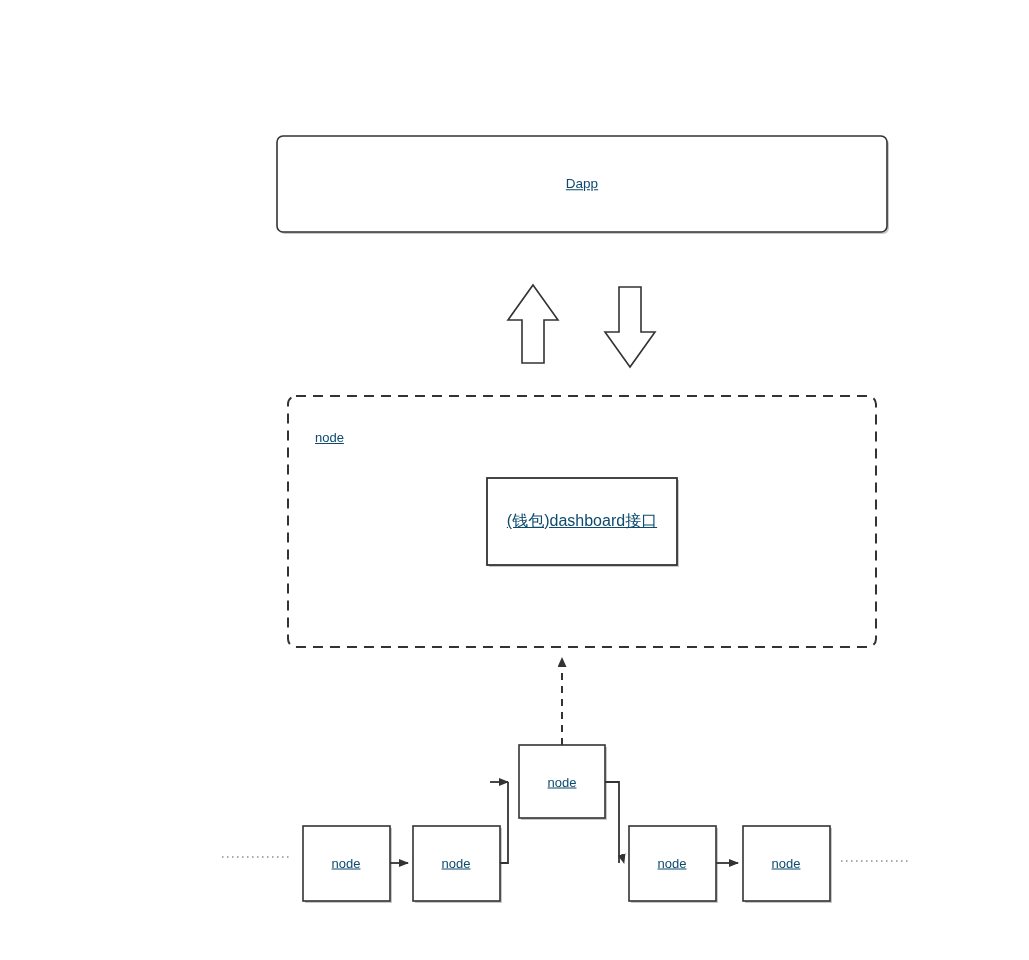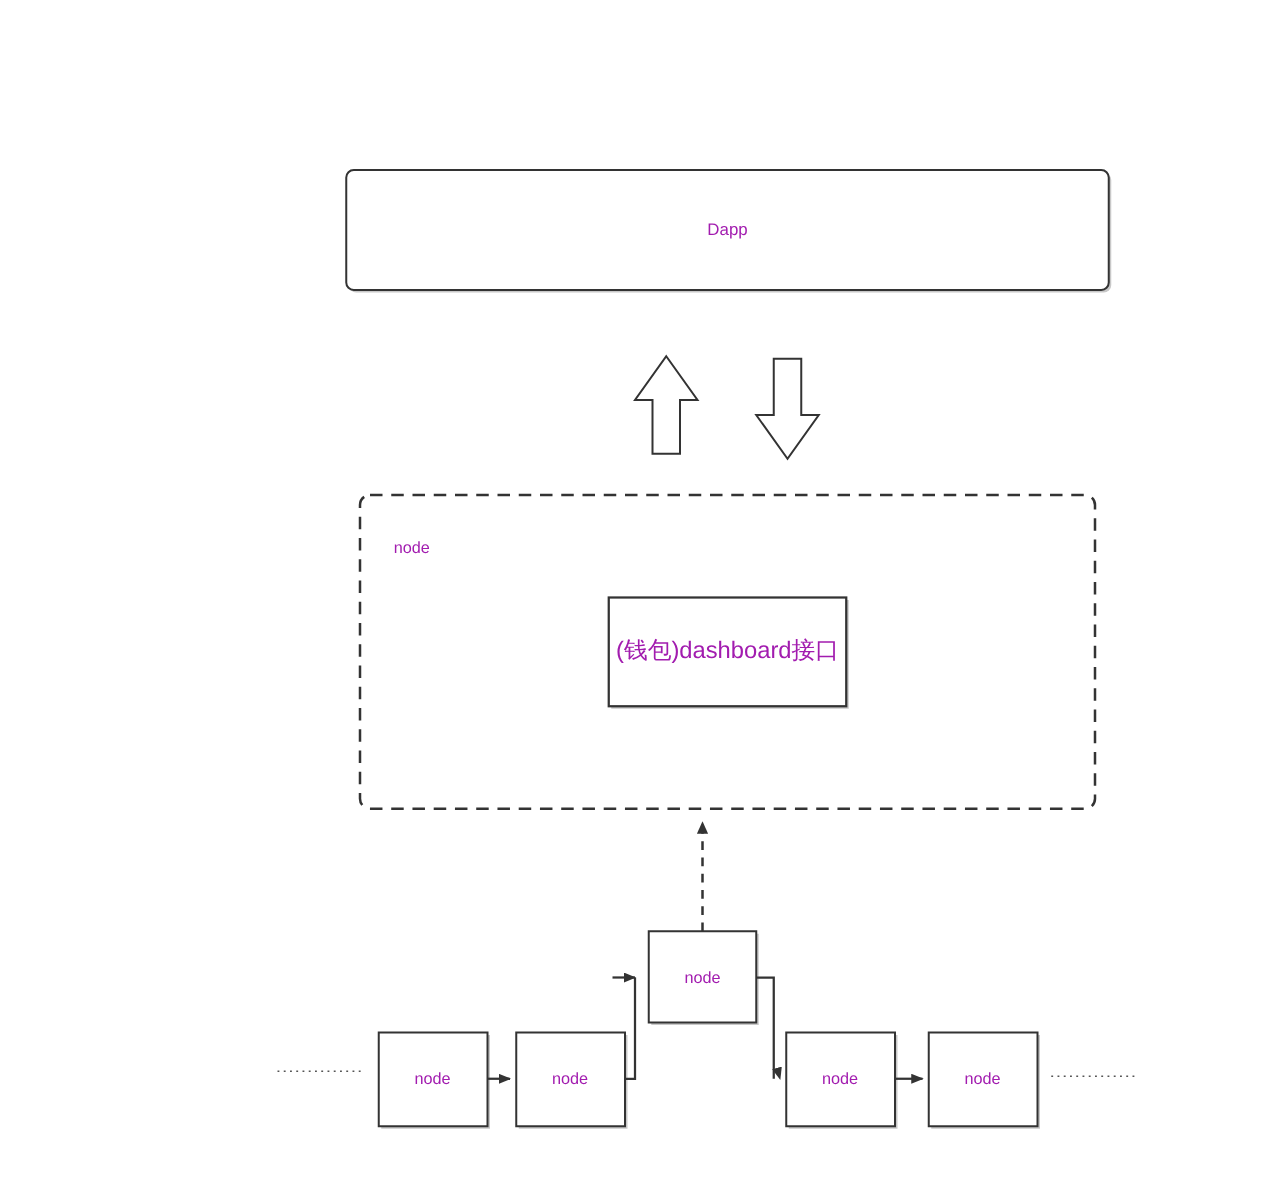--- a/index.html
+++ b/index.html
@@ -19,34 +19,35 @@
   }
   .svg-layer {
     position: absolute;
     left: 0;
     top: 0;
     width: 1029px;
     height: 960px;
   }
   .node-label {
     position: absolute;
-    color: #a21caf;
+    color: #0c4a6e;
     font-size: 13px;
     line-height: 1;
     white-space: nowrap;
     user-select: none;
+    text-decoration: underline;
   }
   .label-center {
     transform: translate(-50%, -50%);
   }
   .dapp-label {
     font-size: 13.5px;
   }
   .api-label {
-    font-size: 19px;
+    font-size: 16px;
   }
   .container-label {
     font-size: 13px;
   }
 </style>
 </head>
 <body>
 
 <div id="canvas">
 

